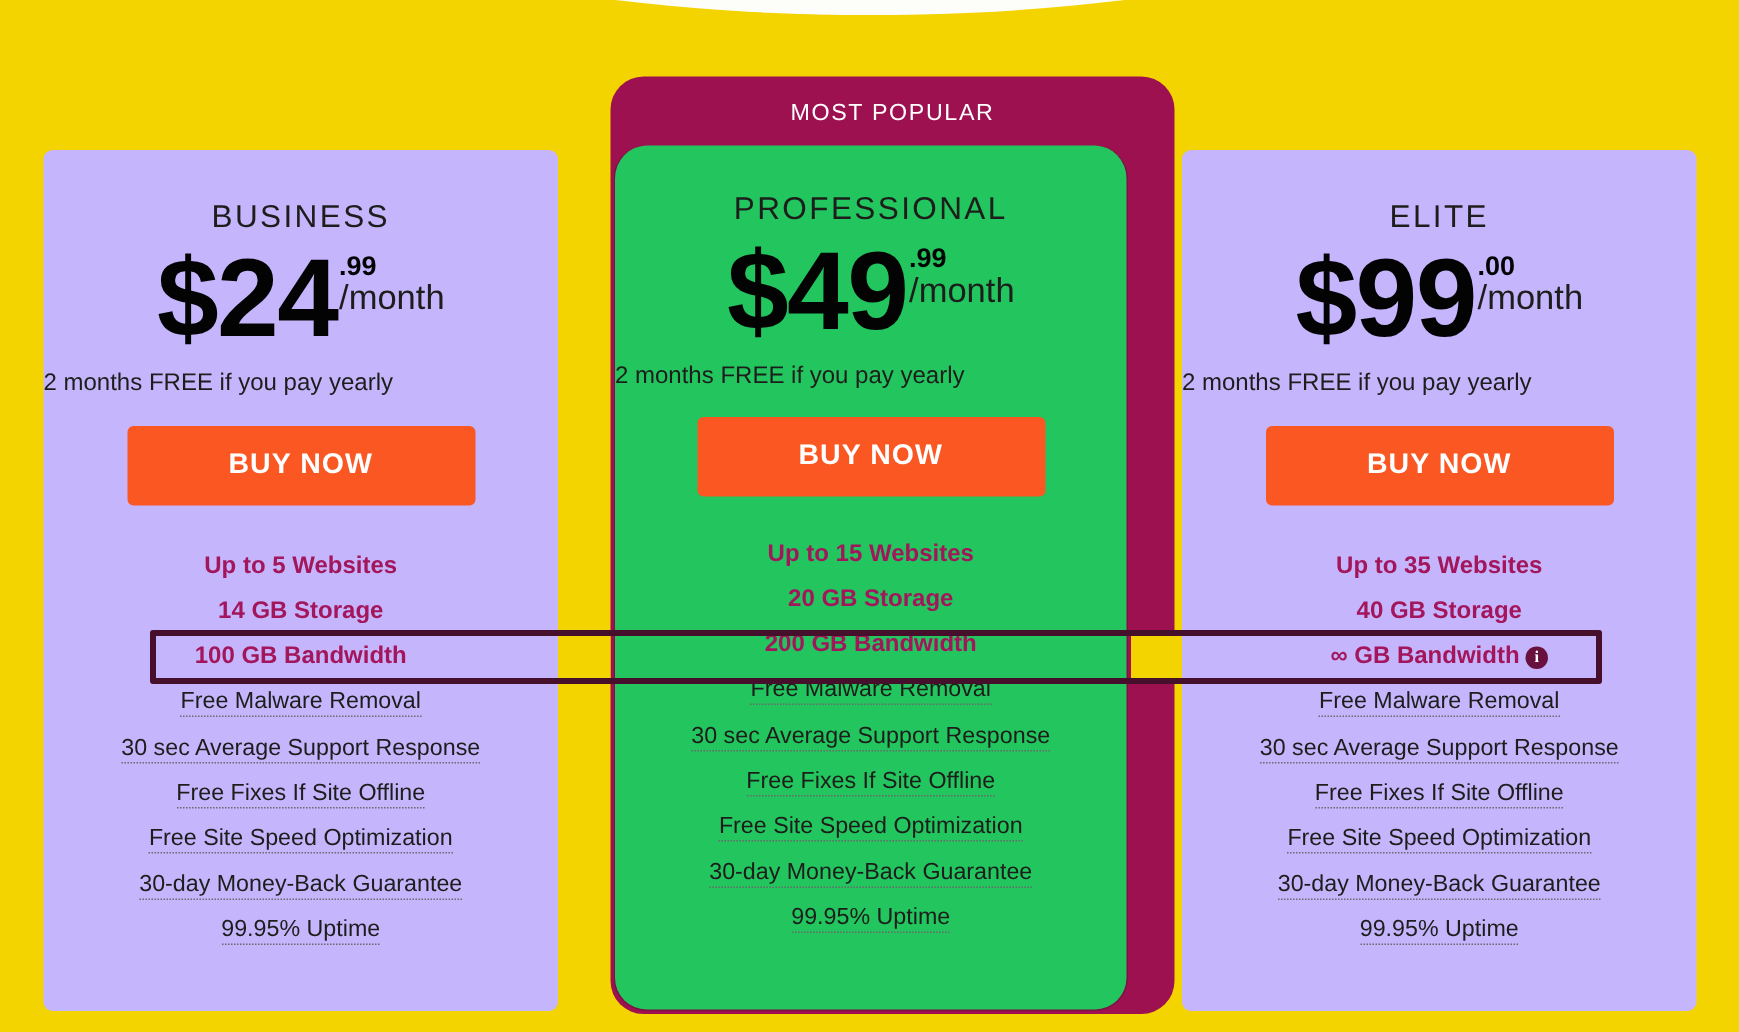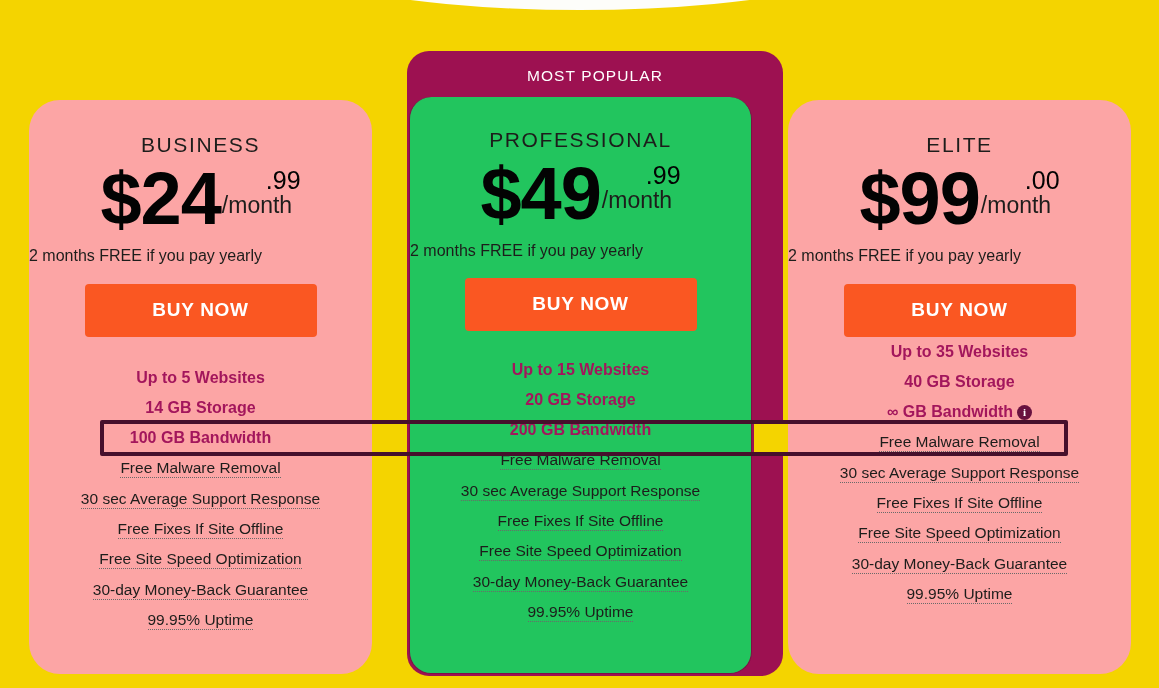--- a/index.html
+++ b/index.html
@@ -33,22 +33,22 @@
     position: absolute;
     left: 0;
     top: 0;
     width: 1159px;
     height: 688px;
     z-index: 1;
   }
 
   .card {
     position: absolute;
-    background: #fca5a5;
-    border-radius: 31px;
+    background: #c4b5fd;
+    border-radius: 6px;
     box-sizing: border-box;
   }
 
   
   #card-business {
     left: 29px;
     top: 100px;
     width: 343px;
     height: 574px;
   }
@@ -119,26 +119,25 @@
     line-height: 0.98;
     letter-spacing: -1px;
   }
   .price-right {
     display: flex;
     flex-direction: column;
     margin-top: 5px;
     margin-left: 1px;
   }
   .price-cents {
-    font-size: 25px;
-    font-weight: 400;
+    font-size: 18px;
+    font-weight: 700;
     color: #030303;
     line-height: 1;
     margin-bottom: 1px;
-    margin-left: 44px;
   }
   .price-period {
     font-size: 23px;
     font-weight: 400;
     color: #1d1d1b;
     line-height: 1;
   }
 
   .yearly-note {
     text-align: left;
@@ -167,21 +166,21 @@
 
   
   .features {
     list-style: none;
     margin: 0;
     padding: 0;
     text-align: center;
   }
   #card-business .features { margin-top: 26px; }
   #card-professional .features { margin-top: 24px; }
-  #card-elite .features { }
+  #card-elite .features { margin-top: 26px; }
 
   .feature {
     font-size: 15.5px;
     line-height: 30.3px;
     color: #1d1d1b;
     white-space: nowrap;
   }
   .feature.hl {
     color: #a3165c;
     font-weight: 700;

